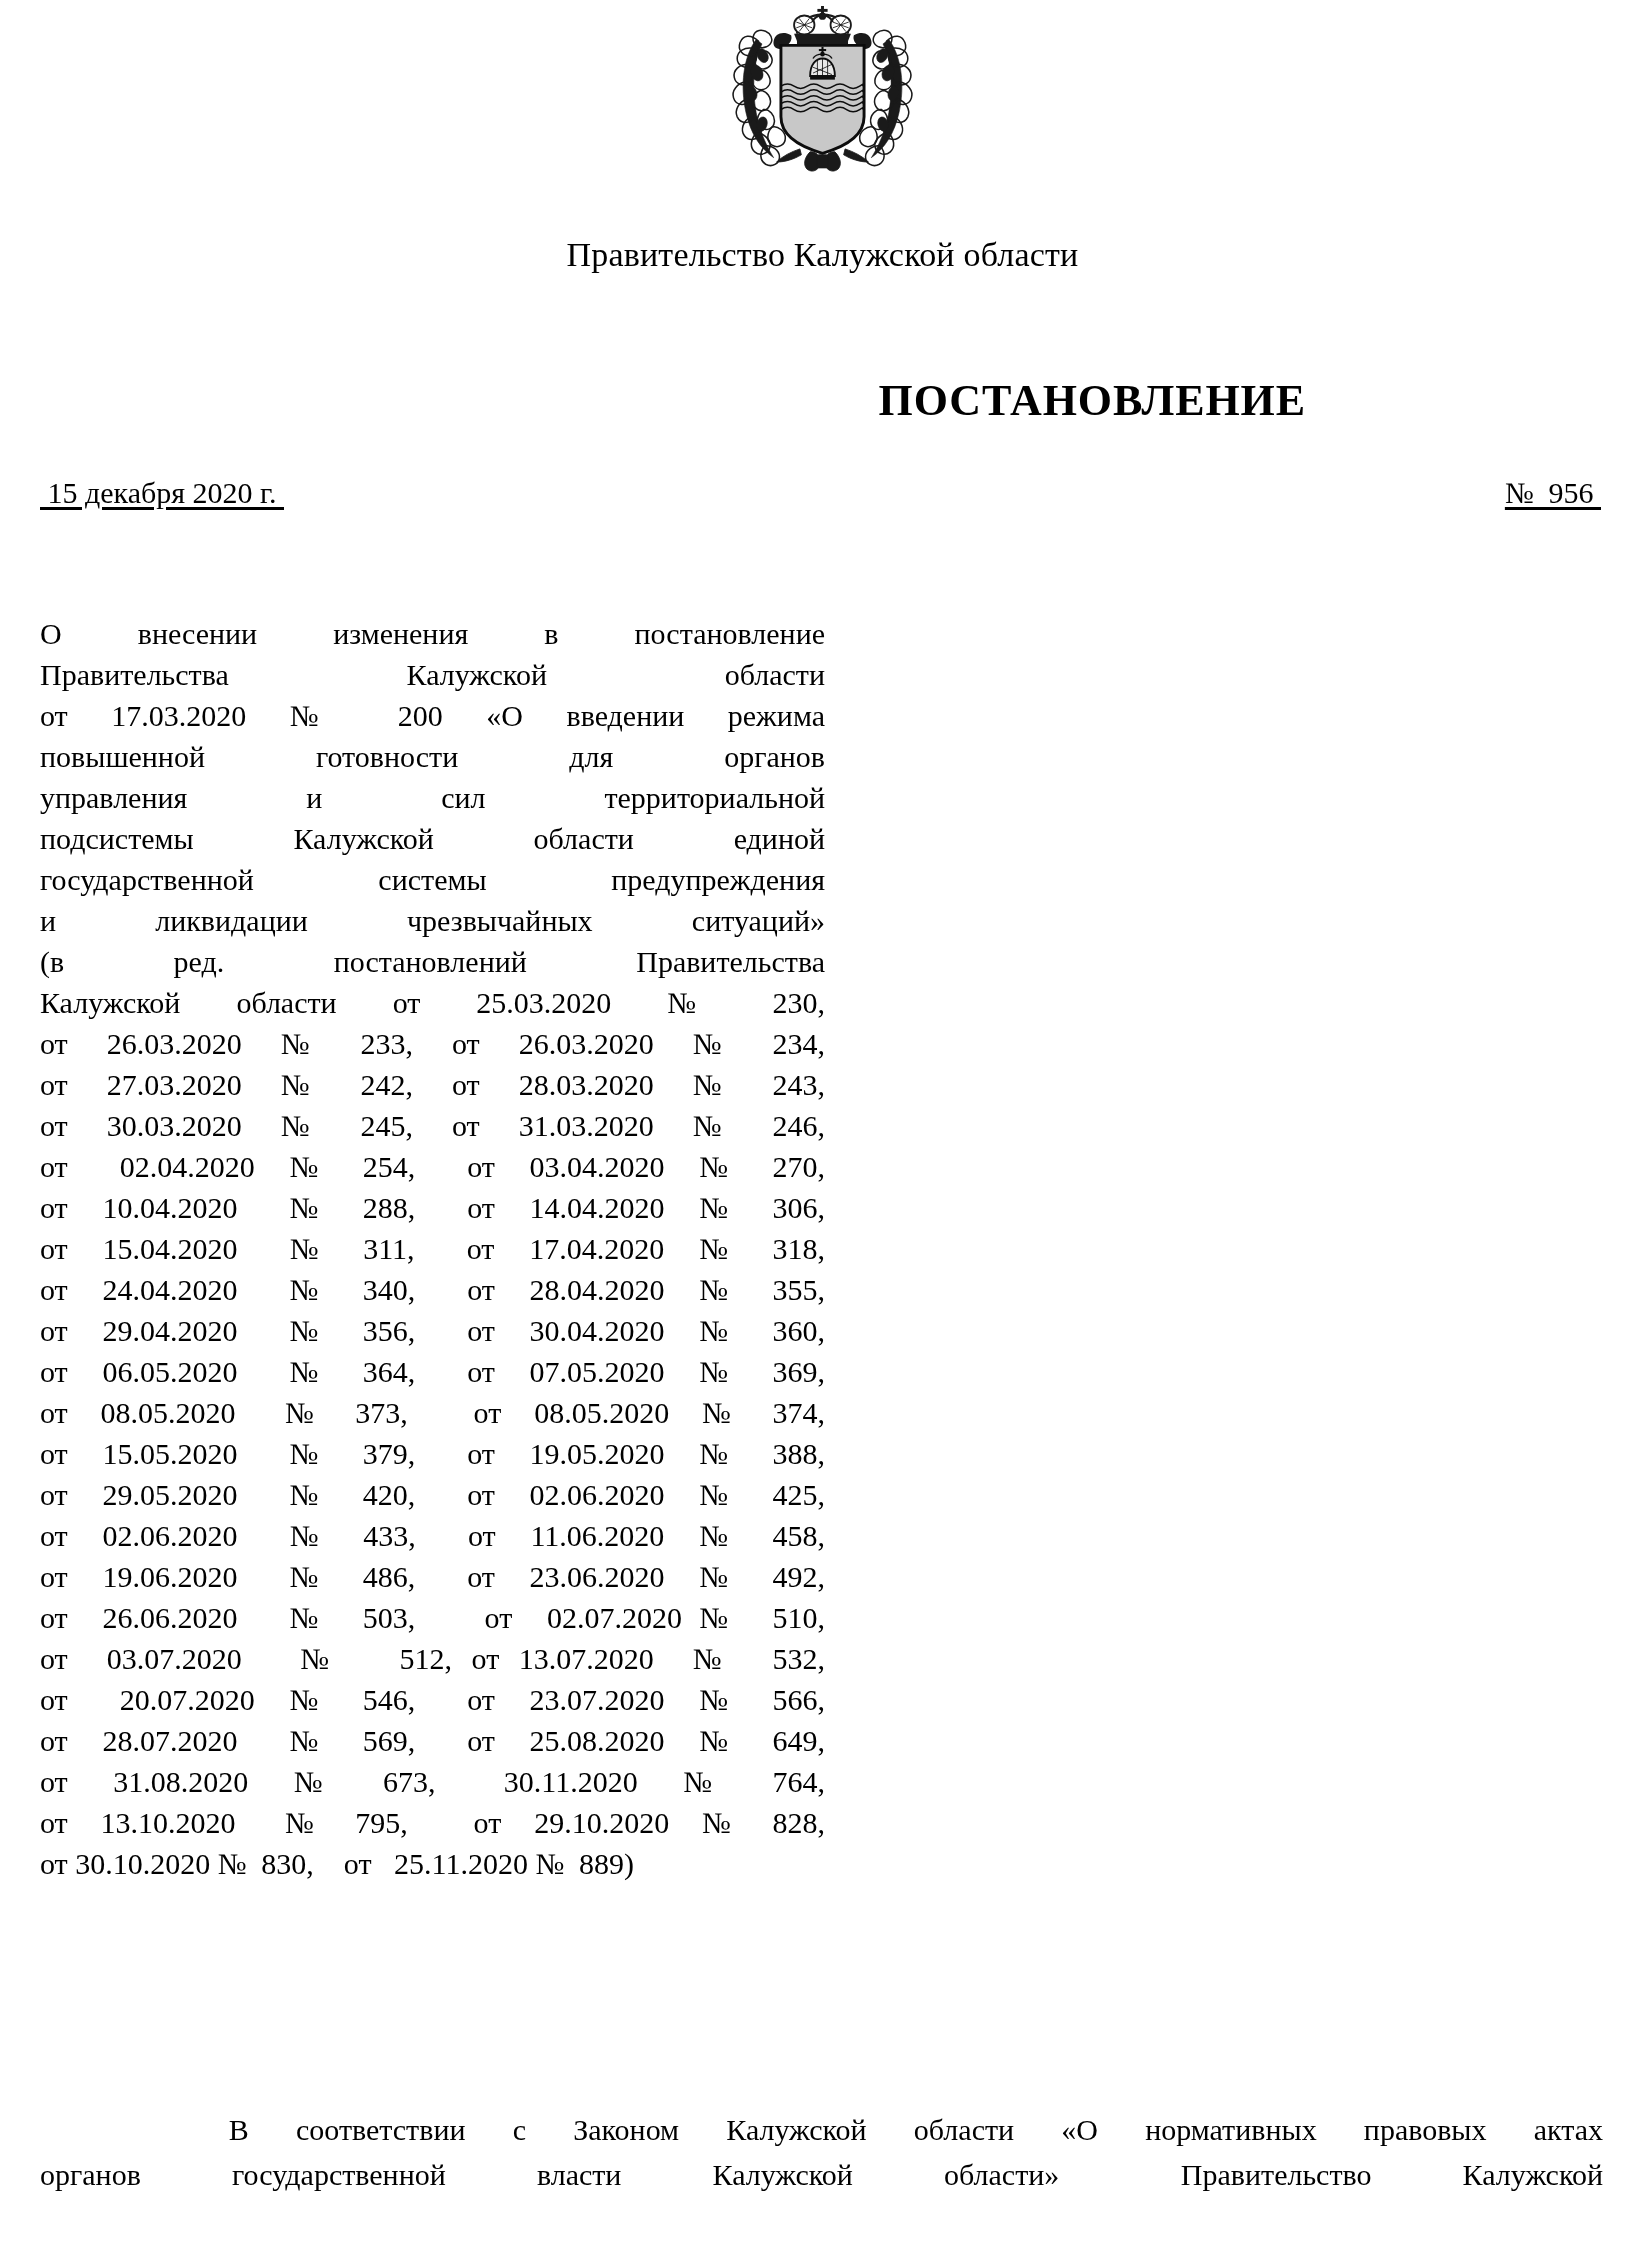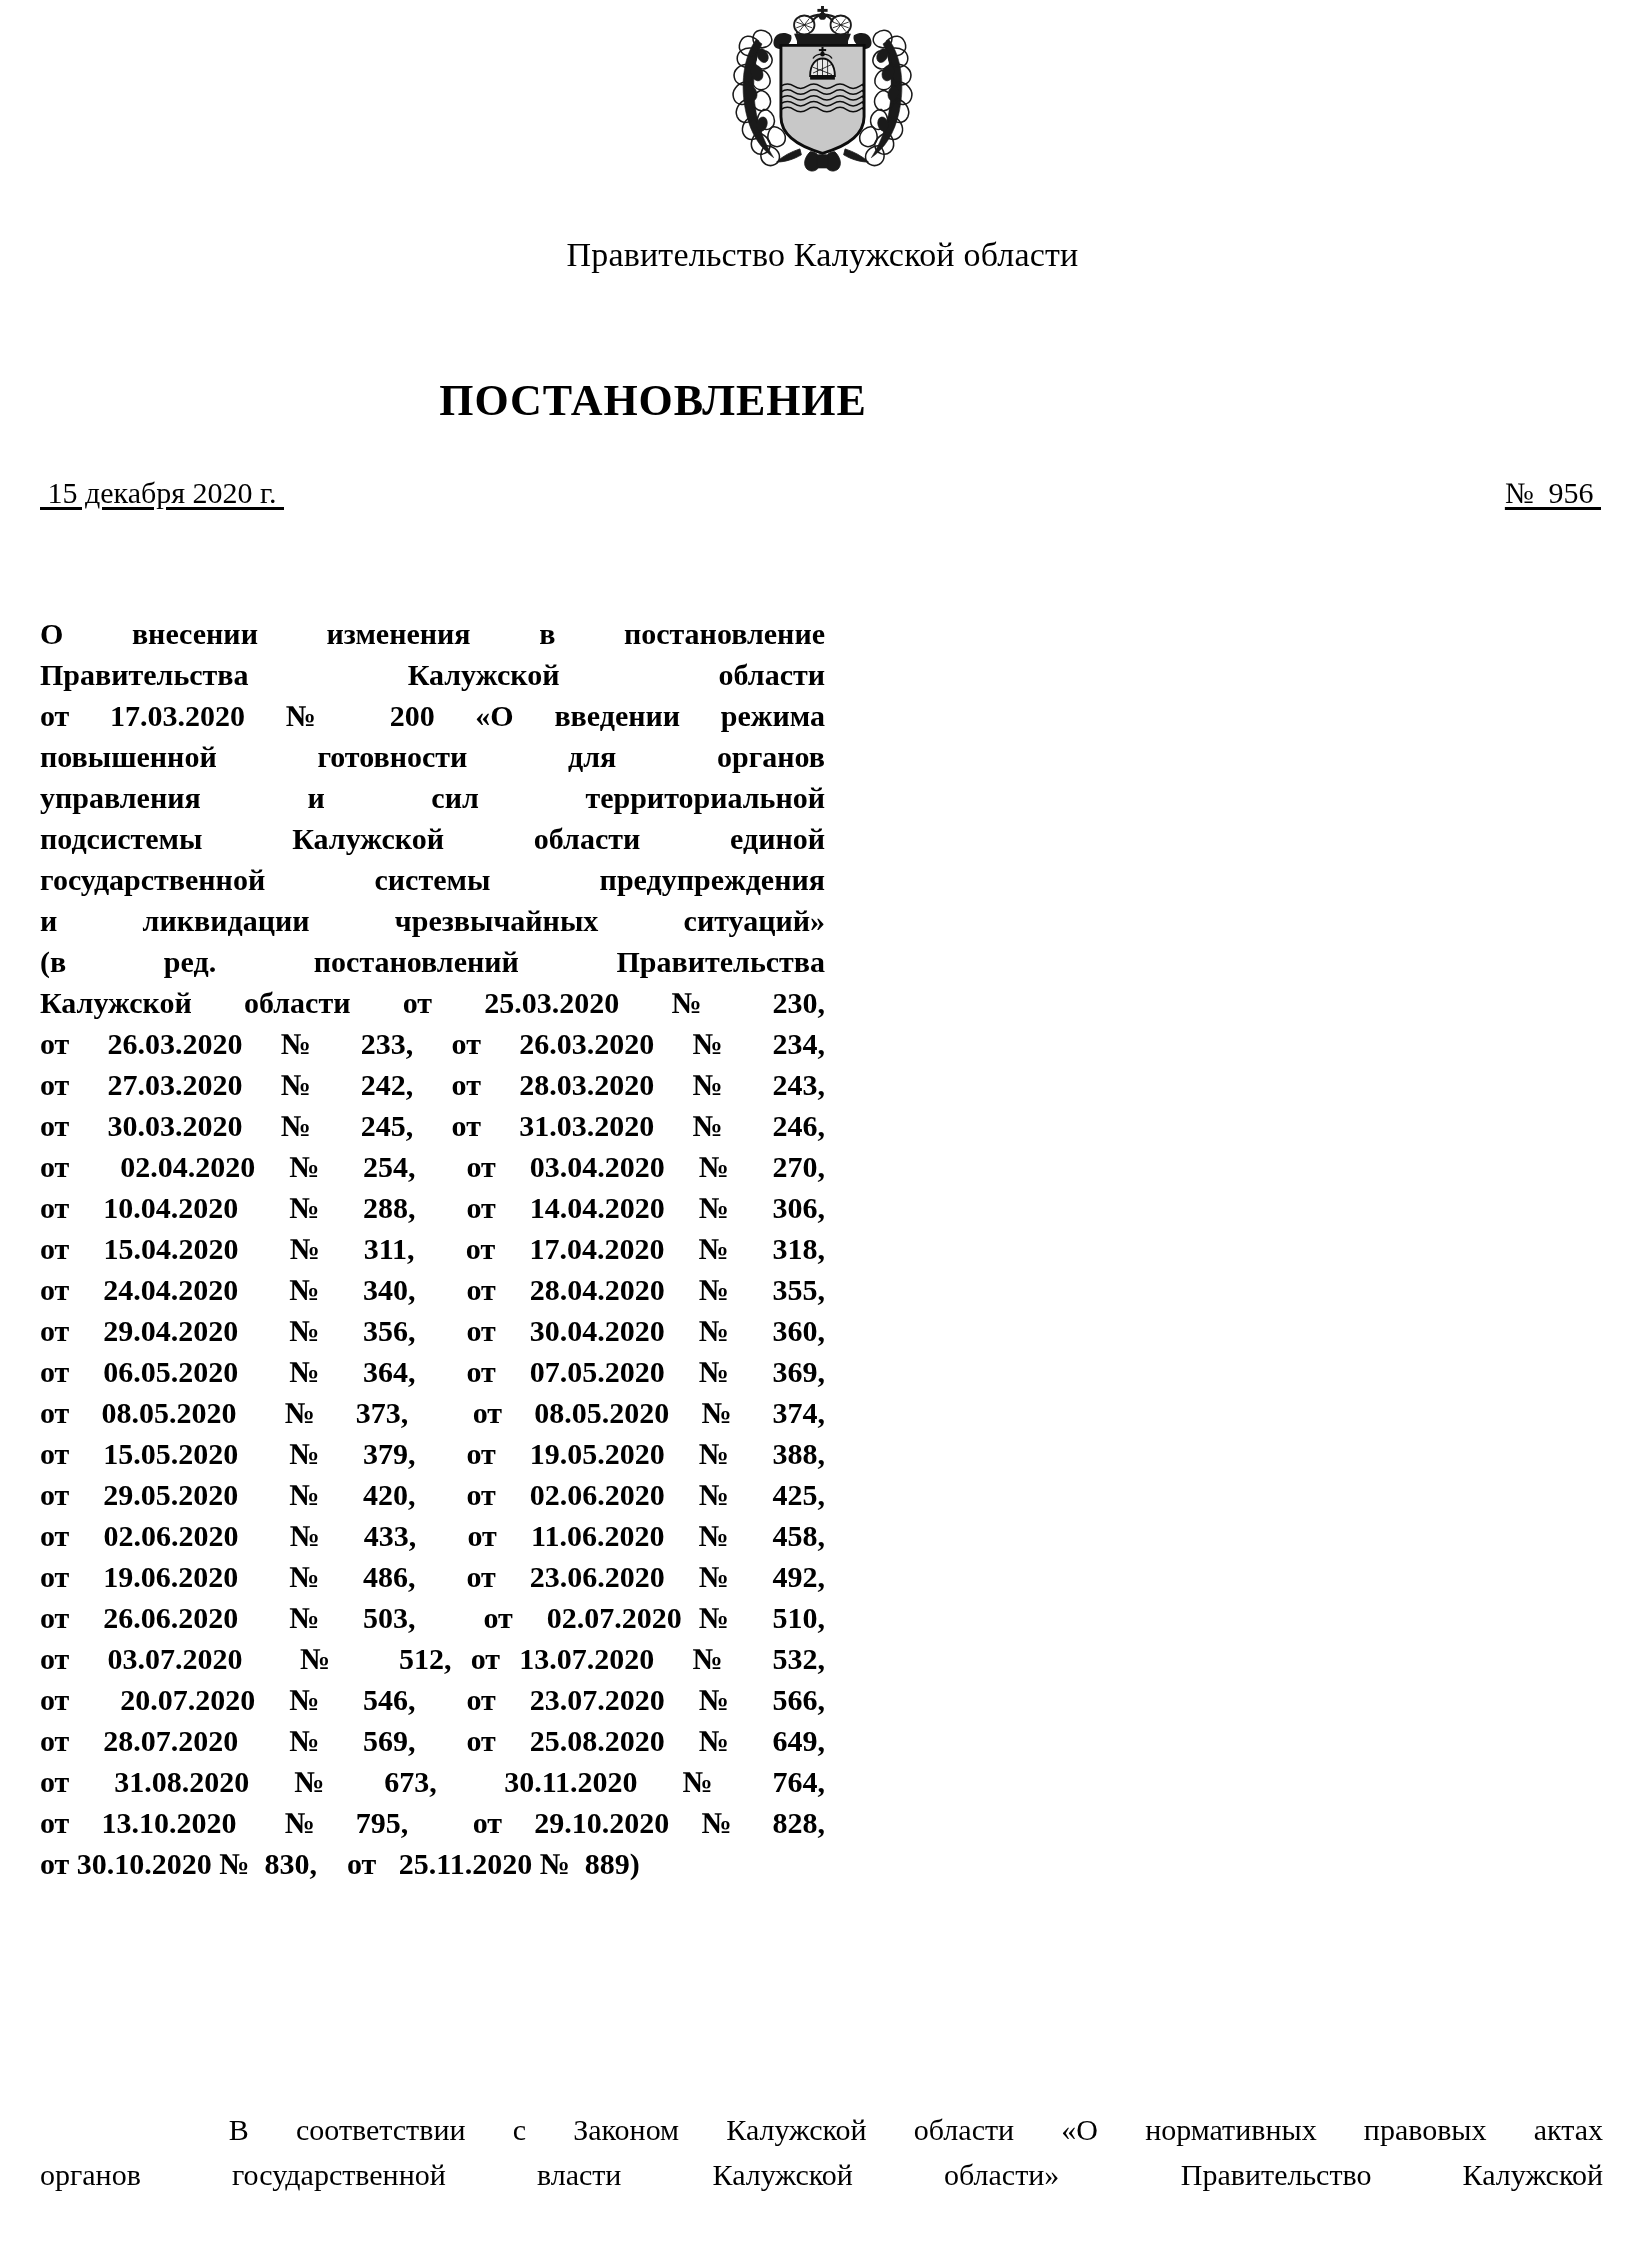--- a/index.html
+++ b/index.html
@@ -43,21 +43,21 @@
     font-size: 34px;
     line-height: 1.15;
     letter-spacing: 0.2px;
     white-space: nowrap;
   }
   .doc-kind {
     position: absolute;
     left: 0;
     top: 348px;
     width: 1306px;
-    text-align: center;
+    text-align: right;
     font-size: 44px;
     font-weight: bold;
     letter-spacing: 0.9px;
     line-height: 1.1;
   }
 
   
   .meta-row {
     position: absolute;
     left: 40px;
@@ -84,21 +84,21 @@
     white-space: pre;
   }
 
   
   .title-block {
     position: absolute;
     left: 40px;
     top: 613px;
     width: 785px;
     font-size: 30px;
-    font-weight: bold;
+    font-weight: normal;
     line-height: 41px;
     text-align: justify;
     text-justify: inter-word;
     hyphens: none;
   }
   .title-block .ln {
     display: block;
     text-align: justify;
     text-align-last: justify;
     white-space: pre;

